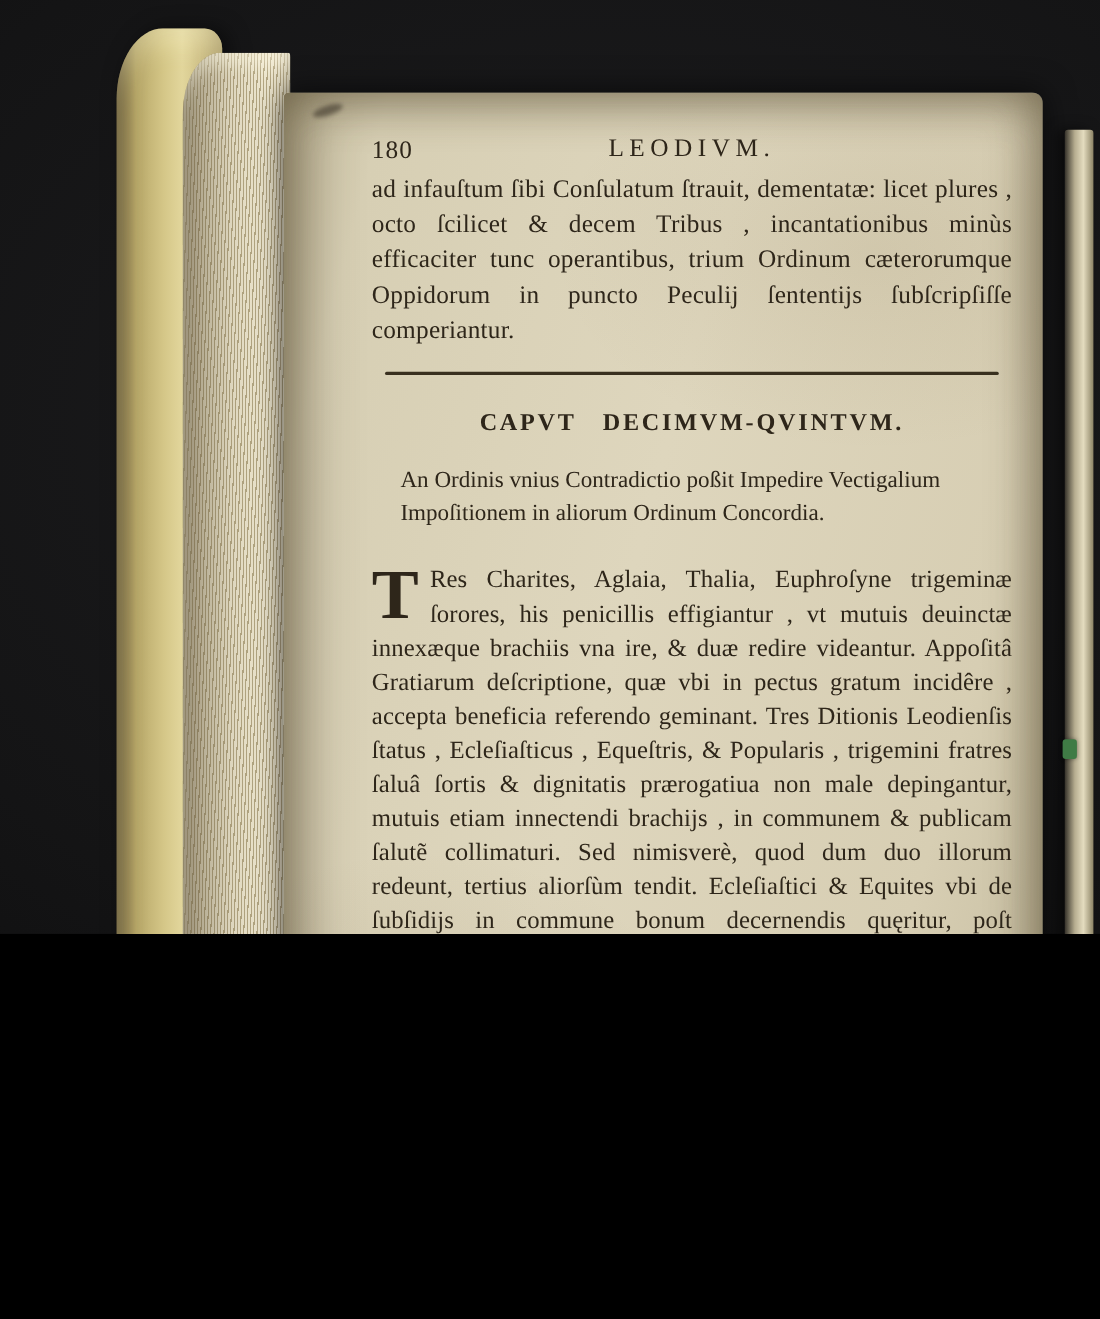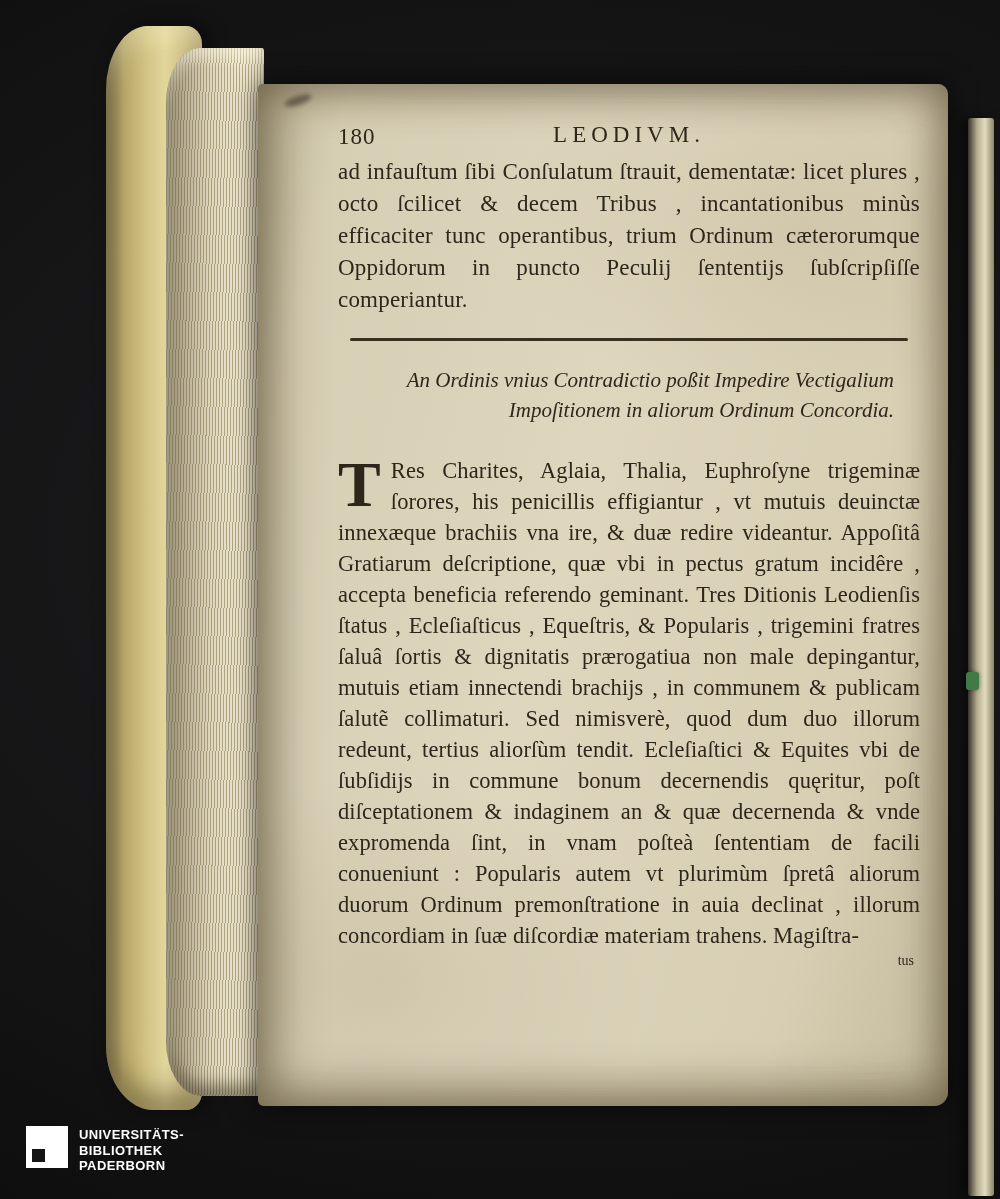--- a/index.html
+++ b/index.html
@@ -4,21 +4,21 @@
 <style>
   html, body {
     margin: 0;
     padding: 0;
     background: #000;
     font-family: "Liberation Serif", serif;
   }
   .scene {
     position: relative;
     width: 1000px;
-    height: 1199px;
+    height: 849px;
     overflow: hidden;
     background:
       radial-gradient(1300px 950px at 55% 45%, #1d1d1f 0%, #141415 55%, #0a0a0b 100%);
   }
 
   
   .vellum {
     position: absolute;
     left: 106px;
     top: 26px;
@@ -122,22 +122,21 @@
     text-align: center;
     font-size: 22px;
     font-weight: bold;
     letter-spacing: 2.5px;
     word-spacing: 16px;
   }
 
   .subtitle {
     margin: 24px 0 0 0;
     padding: 0 26px;
-    text-align: right;
-    font-style: italic;
+    text-align: left;
     font-size: 21px;
     line-height: 30px;
   }
 
   .bodytext {
     margin: 30px 0 0 0;
     font-size: 22.5px;
     line-height: 31px;
     text-align: justify;
     letter-spacing: 0.1px;
@@ -226,20 +225,21 @@
 
       <div class="header-row">
         <span class="pagenum">180</span>
         <span class="running">LEODIVM.</span>
       </div>
 
       <p class="intro">ad infauſtum ſibi Conſulatum ſtrauit, dementatæ: licet plures , octo ſcilicet &amp; decem Tribus , incantationibus minùs efficaciter tunc operantibus, trium Ordinum cæterorumque Oppidorum in puncto Peculij ſententijs ſubſcripſiſſe comperiantur.</p>
 
       <div class="divider"></div>
 
+      <h2 class="chapter">CAPVT DECIMVM-QVINTVM.</h2>
 
       <p class="subtitle">An Ordinis vnius Contradictio poßit Impedire Vectigalium Impoſitionem in aliorum Ordinum Concordia.</p>
 
       <p class="bodytext"><span class="dropcap">T</span><span>Res Charites, Aglaia, Thalia, Euphroſyne trigeminæ ſorores, his penicillis effigiantur , vt mutuis deuinctæ innexæque brachiis vna ire, &amp; duæ redire videantur. Appoſitâ Gratiarum deſcriptione, quæ vbi in pectus gratum incidêre , accepta beneficia referendo geminant. Tres Ditionis Leodienſis ſtatus , Ecleſiaſticus , Equeſtris, &amp; Popularis , trigemini fratres ſaluâ ſortis &amp; dignitatis prærogatiua non male depingantur, mutuis etiam innectendi brachijs , in communem &amp; publicam ſalutẽ collimaturi. Sed nimisverè, quod dum duo illorum redeunt, tertius aliorſùm tendit. Ecleſiaſtici &amp; Equites vbi de ſubſidijs in commune bonum decernendis quęritur, poſt diſceptationem &amp; indaginem an &amp; quæ decernenda &amp; vnde expromenda ſint, in vnam poſteà ſententiam de facili conueniunt : Popularis autem vt plurimùm ſpretâ aliorum duorum Ordinum premonſtratione in auia declinat , illorum concordiam in ſuæ diſcordiæ materiam trahens. Magiſtra-</span></p>
 
       <div class="catchword">tus</div>
 
     </div>
   </div>
 

